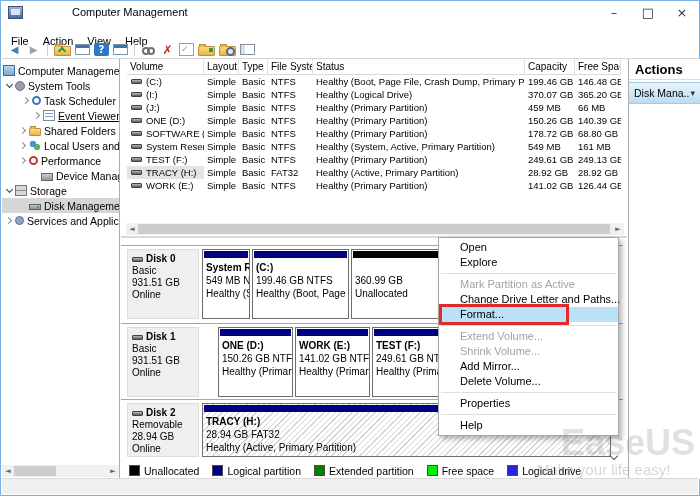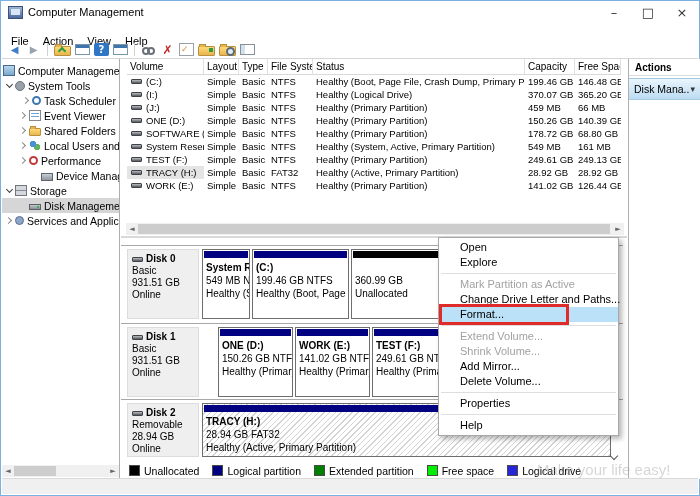--- a/index.html
+++ b/index.html
@@ -1,19 +1,19 @@
 <!DOCTYPE html>
 <html><head>
 <meta charset="utf-8">
 <style>
   html,body{margin:0;padding:0;}
   body{width:700px;height:496px;position:relative;font-family:"Liberation Sans",sans-serif;font-size:11px;color:#000;background:#fff;overflow:hidden;}
   .window{position:absolute;inset:0;border:1px solid #79b2e0;background:#fff;box-sizing:border-box;}
   
-  .titlebar{position:absolute;left:0;top:0;right:0;height:22px;display:flex;align-items:center;background:#fff;}
+  .titlebar{position:absolute;left:0;top:0;right:0;height:22px;display:flex;align-items:center;background:#fff;gap:44px;}
   .app-icon{width:13px;height:11px;margin:0 5px 0 7px;background:linear-gradient(#9db6d8,#4c699c);border:1px solid #3c517c;position:relative;}
   .app-icon::after{content:"";position:absolute;left:2px;top:2px;right:2px;bottom:3px;background:#d9e6f5;}
   .title-text{font-size:11px;}
   .win-btns{margin-left:auto;display:flex;height:22px;}
   .win-btn{width:34px;height:22px;display:flex;align-items:center;justify-content:center;color:#333;font-size:13px;font-family:"DejaVu Sans",sans-serif;}
   
   .menubar{position:absolute;left:1px;top:31px;right:1px;height:17px;display:flex;align-items:center;padding-left:2px;}
   .mb-item{padding:1px 7px;}
   
   .toolbar{position:absolute;left:1px;top:40px;right:1px;height:17px;display:flex;align-items:center;gap:4px;padding-left:5px;border-bottom:1px solid #d6d6d6;}
@@ -87,21 +87,21 @@
   .pname{font-weight:bold;}
   .part.hatch{background:repeating-linear-gradient(135deg,#fff 0 3px,#d4d4d4 3px 4px);}
   
   .legend{position:absolute;left:8px;top:404px;height:15px;display:flex;align-items:center;gap:13px;font-size:10.5px;}
   .lg-item{display:flex;align-items:center;}
   .lg-sq{width:11px;height:11px;border:1px solid #4a4a4a;margin-right:4px;box-sizing:border-box;}
   .pane-chev{position:absolute;left:486px;top:392px;width:14px;height:12px;display:flex;align-items:center;justify-content:center;}
   .pane-chev::before{content:"";width:5px;height:5px;border-right:1px solid #555;border-bottom:1px solid #555;transform:rotate(45deg);margin-bottom:3px;}
   
   .actions{position:absolute;left:627px;top:58px;width:72px;height:420px;border-left:1px solid #aeaeae;box-sizing:border-box;background:#fff;}
-  .ac-title{font-weight:bold;padding:3px 6px 2px 6px;border-bottom:1px solid #dcdcdc;font-size:10px;}
+  .ac-title{font-weight:bold;padding:3px 6px 2px 6px;border-bottom:1px solid #dcdcdc;font-size:13px;}
   .ac-item{margin-top:2px;height:20px;background:linear-gradient(#e9f5fc,#bcdcf2);border-top:1px solid #a6cbe4;border-bottom:1px solid #a6cbe4;display:flex;align-items:center;padding:0 5px;font-size:10.5px;}
   .ac-item-label{flex:1;white-space:nowrap;overflow:hidden;}
   .ac-arrow{color:#333;font-size:9px;font-family:"DejaVu Sans",sans-serif;}
   
   .statusbar{position:absolute;left:1px;right:1px;bottom:1px;height:16px;background:#f0f0f0;border-top:1px solid #d9d9d9;box-sizing:border-box;}
   
   .ctx{position:absolute;left:437px;top:236px;width:181px;background:#fff;border:1px solid #a8a8a8;box-shadow:3px 3px 5px rgba(0,0,0,0.28);padding:2px 0;box-sizing:border-box;z-index:40;}
   .ctx-item{height:15px;line-height:15px;padding-left:21px;font-size:11px;position:relative;white-space:nowrap;}
   .ctx-item.hl{background:#bbe1f8;}
   .ctx-item.dis{color:#a2a2a2;}
@@ -159,21 +159,21 @@
         <div class="tr-row" style="padding-left: 2px;">
           <span class="chev open"></span>
           <span class="ti t-tools"></span>
           <span class="tr-label">System Tools</span>
         </div>
         <div class="tr-row" style="padding-left: 16px; justify-content: center;">
           <span class="chev closed"></span>
           <span class="ti t-clock"></span>
           <span class="tr-label">Task Scheduler</span>
         </div>
-        <div class="tr-row" style="padding-left: 16px;">
+        <div class="tr-row" style="padding-left: 30px; text-decoration: underline;">
           <span class="chev closed"></span>
           <span class="ti t-event"></span>
           <span class="tr-label">Event Viewer</span>
         </div>
         <div class="tr-row" style="padding-left: 16px;">
           <span class="chev closed"></span>
           <span class="ti t-folder"></span>
           <span class="tr-label">Shared Folders</span>
         </div>
         <div class="tr-row" style="padding-left: 16px;">
@@ -580,15 +580,16 @@
       <div class="ctx-item dis">Extend Volume...</div>
       <div class="ctx-item dis">Shrink Volume...</div>
       <div class="ctx-item">Add Mirror...</div>
       <div class="ctx-item">Delete Volume...</div>
       <div class="ctx-sep"></div>
       <div class="ctx-item">Properties</div>
       <div class="ctx-sep"></div>
       <div class="ctx-item">Help</div>
     </div>
 
+  <div class="wm-brand">EaseUS</div>
   <div class="wm-tag">Make your life easy!</div>
 
 </div>
 
 </body></html>

